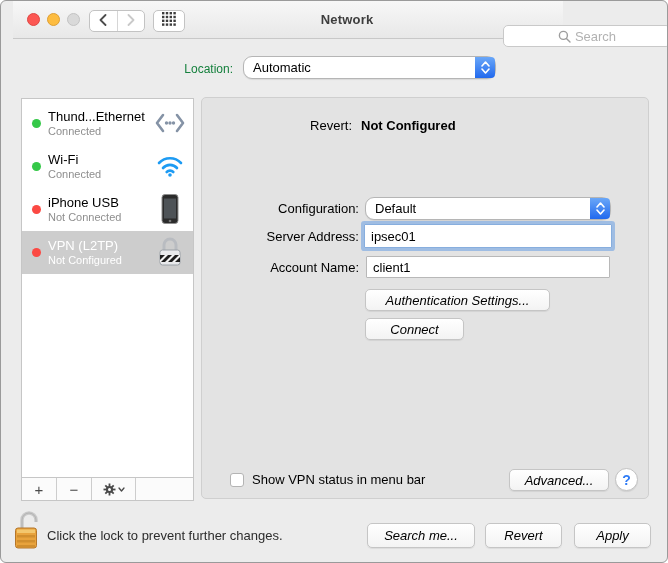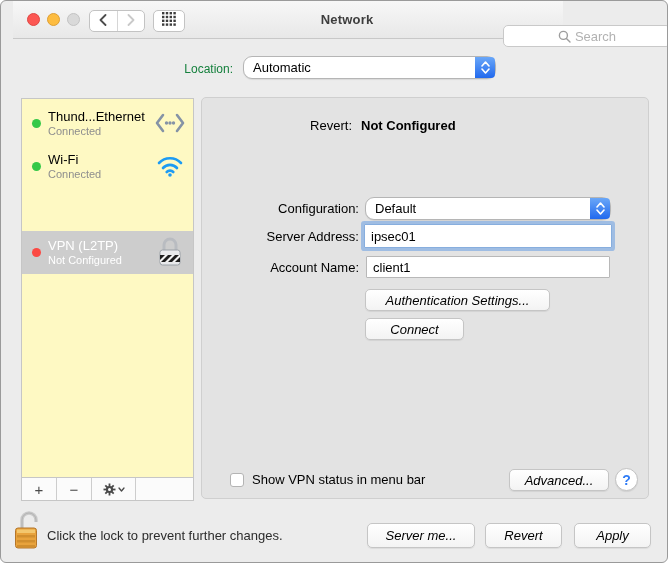--- a/index.html
+++ b/index.html
@@ -54,21 +54,21 @@
   .select .stepper {
     width:20px; align-self:stretch; border-radius:0 4px 4px 0;
     background:linear-gradient(180deg,#6aa7f8,#2169ee);
     display:flex; flex-direction:column; align-items:center; justify-content:center; gap:1px;
   }
   .loc-select { left:242px; top:55px; width:253px; height:23px; }
 
   
   .sidebar {
     position:absolute; left:20px; top:97px; width:173px; height:403px;
-    background:#fef9c3; border:1px solid #c6c6c6;
+    background:#ffffff; border:1px solid #c6c6c6;
   }
   .svc { position:absolute; left:0; width:171px; height:43px; }
   .svc .dot { position:absolute; left:10px; top:17px; width:9px; height:9px; border-radius:50%; }
   .dot-green { background:#35c848; }
   .dot-red   { background:#fb4943; }
   .svc .svc-name { position:absolute; left:26px; top:7px; font-size:13px; color:#000; white-space:nowrap; }
   .svc .svc-status { position:absolute; left:26px; top:23px; font-size:11px; color:#8e8e8e; white-space:nowrap; }
   .svc .svc-icon { position:absolute; right:8px; top:6px; width:30px; height:30px; display:flex; align-items:center; justify-content:center; }
   .svc.selected { background:#cdcdcd;padding-left:41px; }
   .svc.selected .svc-name, .svc.selected .svc-status { color:#ffffff; }
@@ -230,20 +230,32 @@
       <span class="svc-icon">
         <svg width="26" height="22" viewBox="0 0 26 22">
           <path d="M2 8 A 15 15 0 0 1 24 8" fill="none" stroke="#1d9bf3" stroke-width="2.6" stroke-linecap="round"></path>
           <path d="M6 13 A 9.5 9.5 0 0 1 20 13" fill="none" stroke="#1d9bf3" stroke-width="2.6" stroke-linecap="round"></path>
           <path d="M9.7 17 A 4.6 4.6 0 0 1 16.3 17" fill="none" stroke="#1d9bf3" stroke-width="2.6" stroke-linecap="round"></path>
           <circle cx="13" cy="20" r="1.8" fill="#1d9bf3"></circle>
         </svg>
       </span>
     </div>
 
+    <div class="svc" style="top:89px;">
+      <span class="dot dot-red"></span>
+      <span class="svc-name">iPhone USB</span>
+      <span class="svc-status">Not Connected</span>
+      <span class="svc-icon">
+        <svg width="18" height="30" viewBox="0 0 18 30">
+          <rect x="1" y="0.5" width="16" height="29" rx="3" fill="#2b2b2b" stroke="#8f8f8f" stroke-width="1"></rect>
+          <rect x="3" y="4.5" width="12" height="20" fill="#4e5357"></rect>
+          <circle cx="9" cy="27" r="1.3" fill="#777"></circle>
+        </svg>
+      </span>
+    </div>
 
     <div class="svc selected" style="top:132px;">
       <span class="dot dot-red"></span>
       <span class="svc-name">VPN (L2TP)</span>
       <span class="svc-status">Not Configured</span>
       <span class="svc-icon">
         <svg width="26" height="30" viewBox="0 0 26 30">
           <path d="M7 14 V 8 a 6 6 0 0 1 12 0 v 6" fill="none" stroke="#b9bcc1" stroke-width="3"></path>
           <rect x="3" y="13" width="20" height="15" rx="2.5" fill="#e8e9eb" stroke="#9aa0a6" stroke-width="1"></rect>
           <rect x="3" y="18" width="20" height="7" fill="#f2f2f2"></rect>
@@ -331,21 +343,21 @@
       <path d="M8 20 V 10 a 7 7 0 0 1 14 0 v 2" fill="none" stroke="#9e9e9e" stroke-width="1" opacity="0.5"></path>
       <rect x="1.5" y="18" width="21" height="20" rx="2.5" fill="#e8a33d" stroke="#b5762a" stroke-width="1"></rect>
       <rect x="3" y="19.5" width="18" height="3.5" fill="#f3c76e"></rect>
       <rect x="3" y="25" width="18" height="2.5" fill="#d18f2f"></rect>
       <rect x="3" y="30" width="18" height="2.5" fill="#d18f2f"></rect>
       <rect x="3" y="35" width="18" height="2" fill="#d18f2f"></rect>
     </svg>
   </div>
   <div class="footer-text">Click the lock to prevent further changes.</div>
   <div class="btn btn-assist">
-      <span>Server me...</span>
+      <span>Search me...</span>
     </div>
   <div class="btn btn-apply">
       <span>Apply</span>
     </div>
   <div class="btn btn-revert">
       <span>Revert</span>
     </div>
 
 </div>
 

